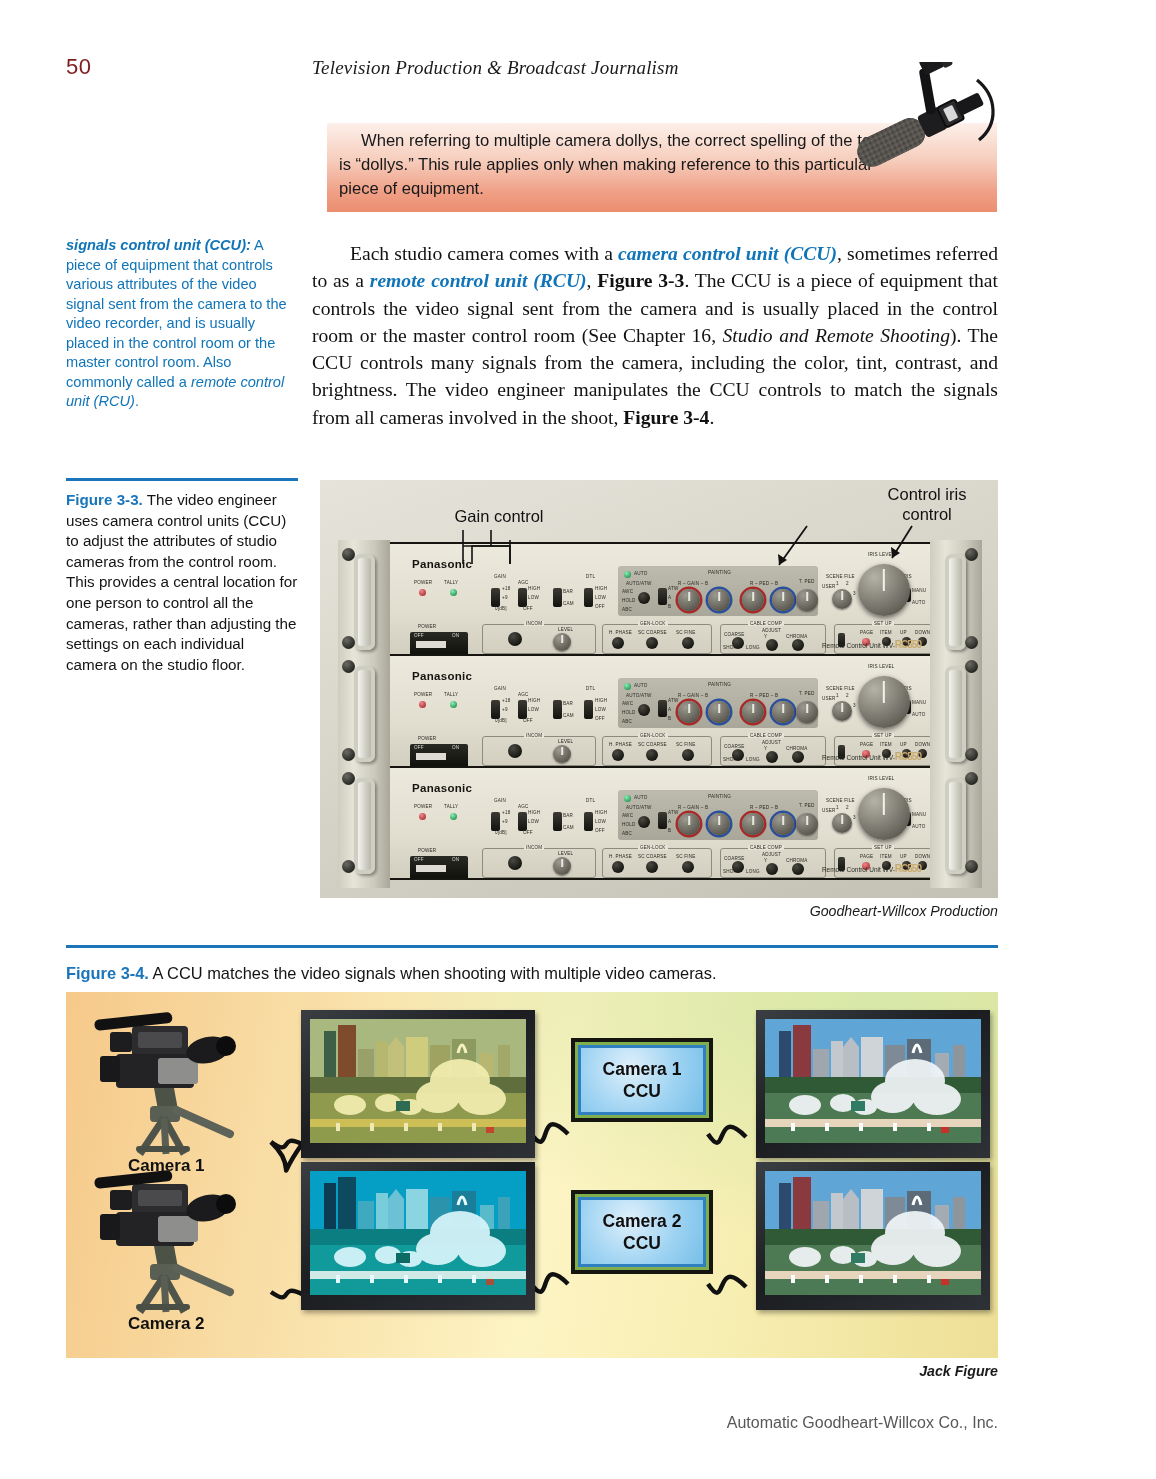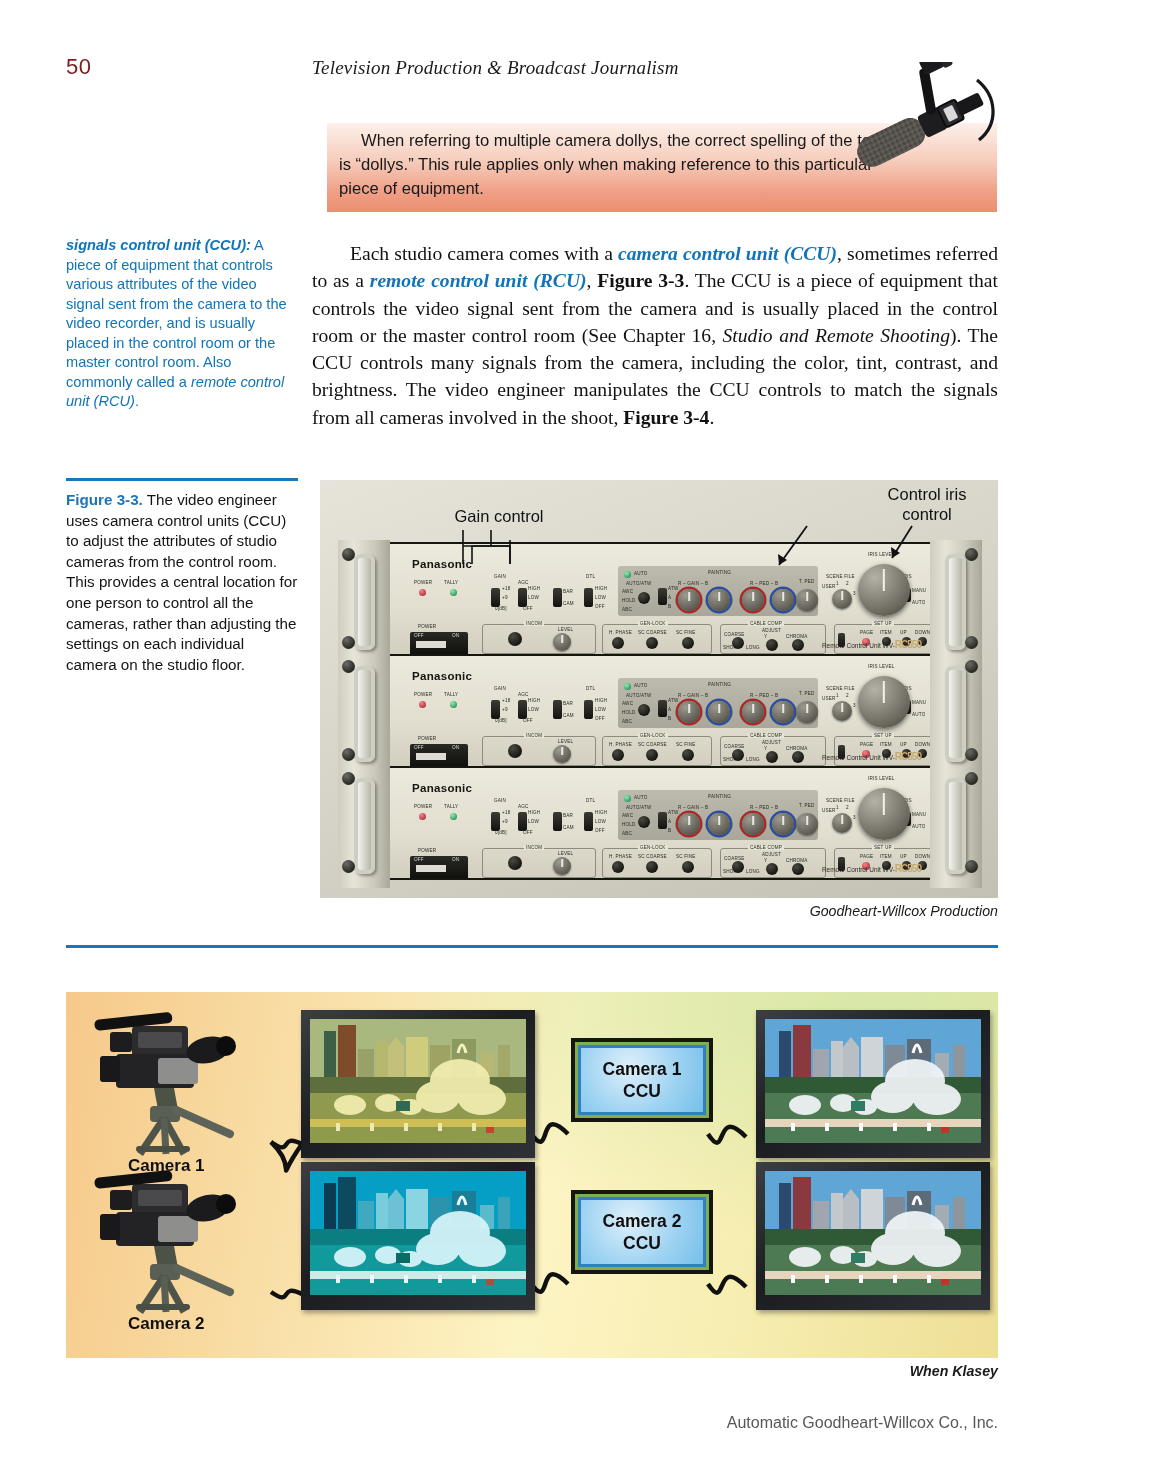--- a/index.html
+++ b/index.html
@@ -888,20 +888,23 @@
         <span>Remote Control Unit WV-</span><b>RC550</b>
       </div>
     </div>
   </div>
 </div>
 
 <div class="fig33-credit">Goodheart-Willcox Production</div>
 
 <div class="cap34">
   <div class="cap-rule"></div>
+  <div class="cap-body">
+    <span class="cap-lead">Figure 3-4.</span><span> A CCU matches the video signals when shooting with multiple video cameras.</span>
+  </div>
 </div>
 
 <div class="fig34">
 
   <svg style="position:absolute;left:0;top:0;width:932px;height:366px;z-index:1" viewBox="0 0 932 366">
     <path d="M205 150 C 228 166, 212 140, 236 152" stroke="#111" stroke-width="4.5" fill="none"></path>
     <path d="M205 150 C 235 178, 205 196, 236 152" stroke="#111" stroke-width="4.5" fill="none"></path>
     <path d="M465 142 C 487 170, 470 110, 502 142" stroke="#111" stroke-width="4.5" fill="none"></path>
     <path d="M642 142 C 662 172, 648 112, 680 145" stroke="#111" stroke-width="4.5" fill="none"></path>
     <path d="M205 300 C 228 316, 212 290, 236 302" stroke="#111" stroke-width="4.5" fill="none"></path>
@@ -1129,14 +1132,14 @@
           <rect x="94" y="104" width="4" height="8"></rect>
           <rect x="128" y="104" width="4" height="8"></rect>
           <rect x="162" y="104" width="4" height="8"></rect>
         </g>
         <rect x="176" y="108" width="8" height="6" fill="#c4322a"></rect>
       </svg>
     </div>
   </div>
 </div>
 
-<div class="fig34-credit">When Klasey</div>
+<div class="fig34-credit">Jack Figure</div>
 <div class="copyright">Automatic Goodheart-Willcox Co., Inc.</div>
 
 </body></html>

